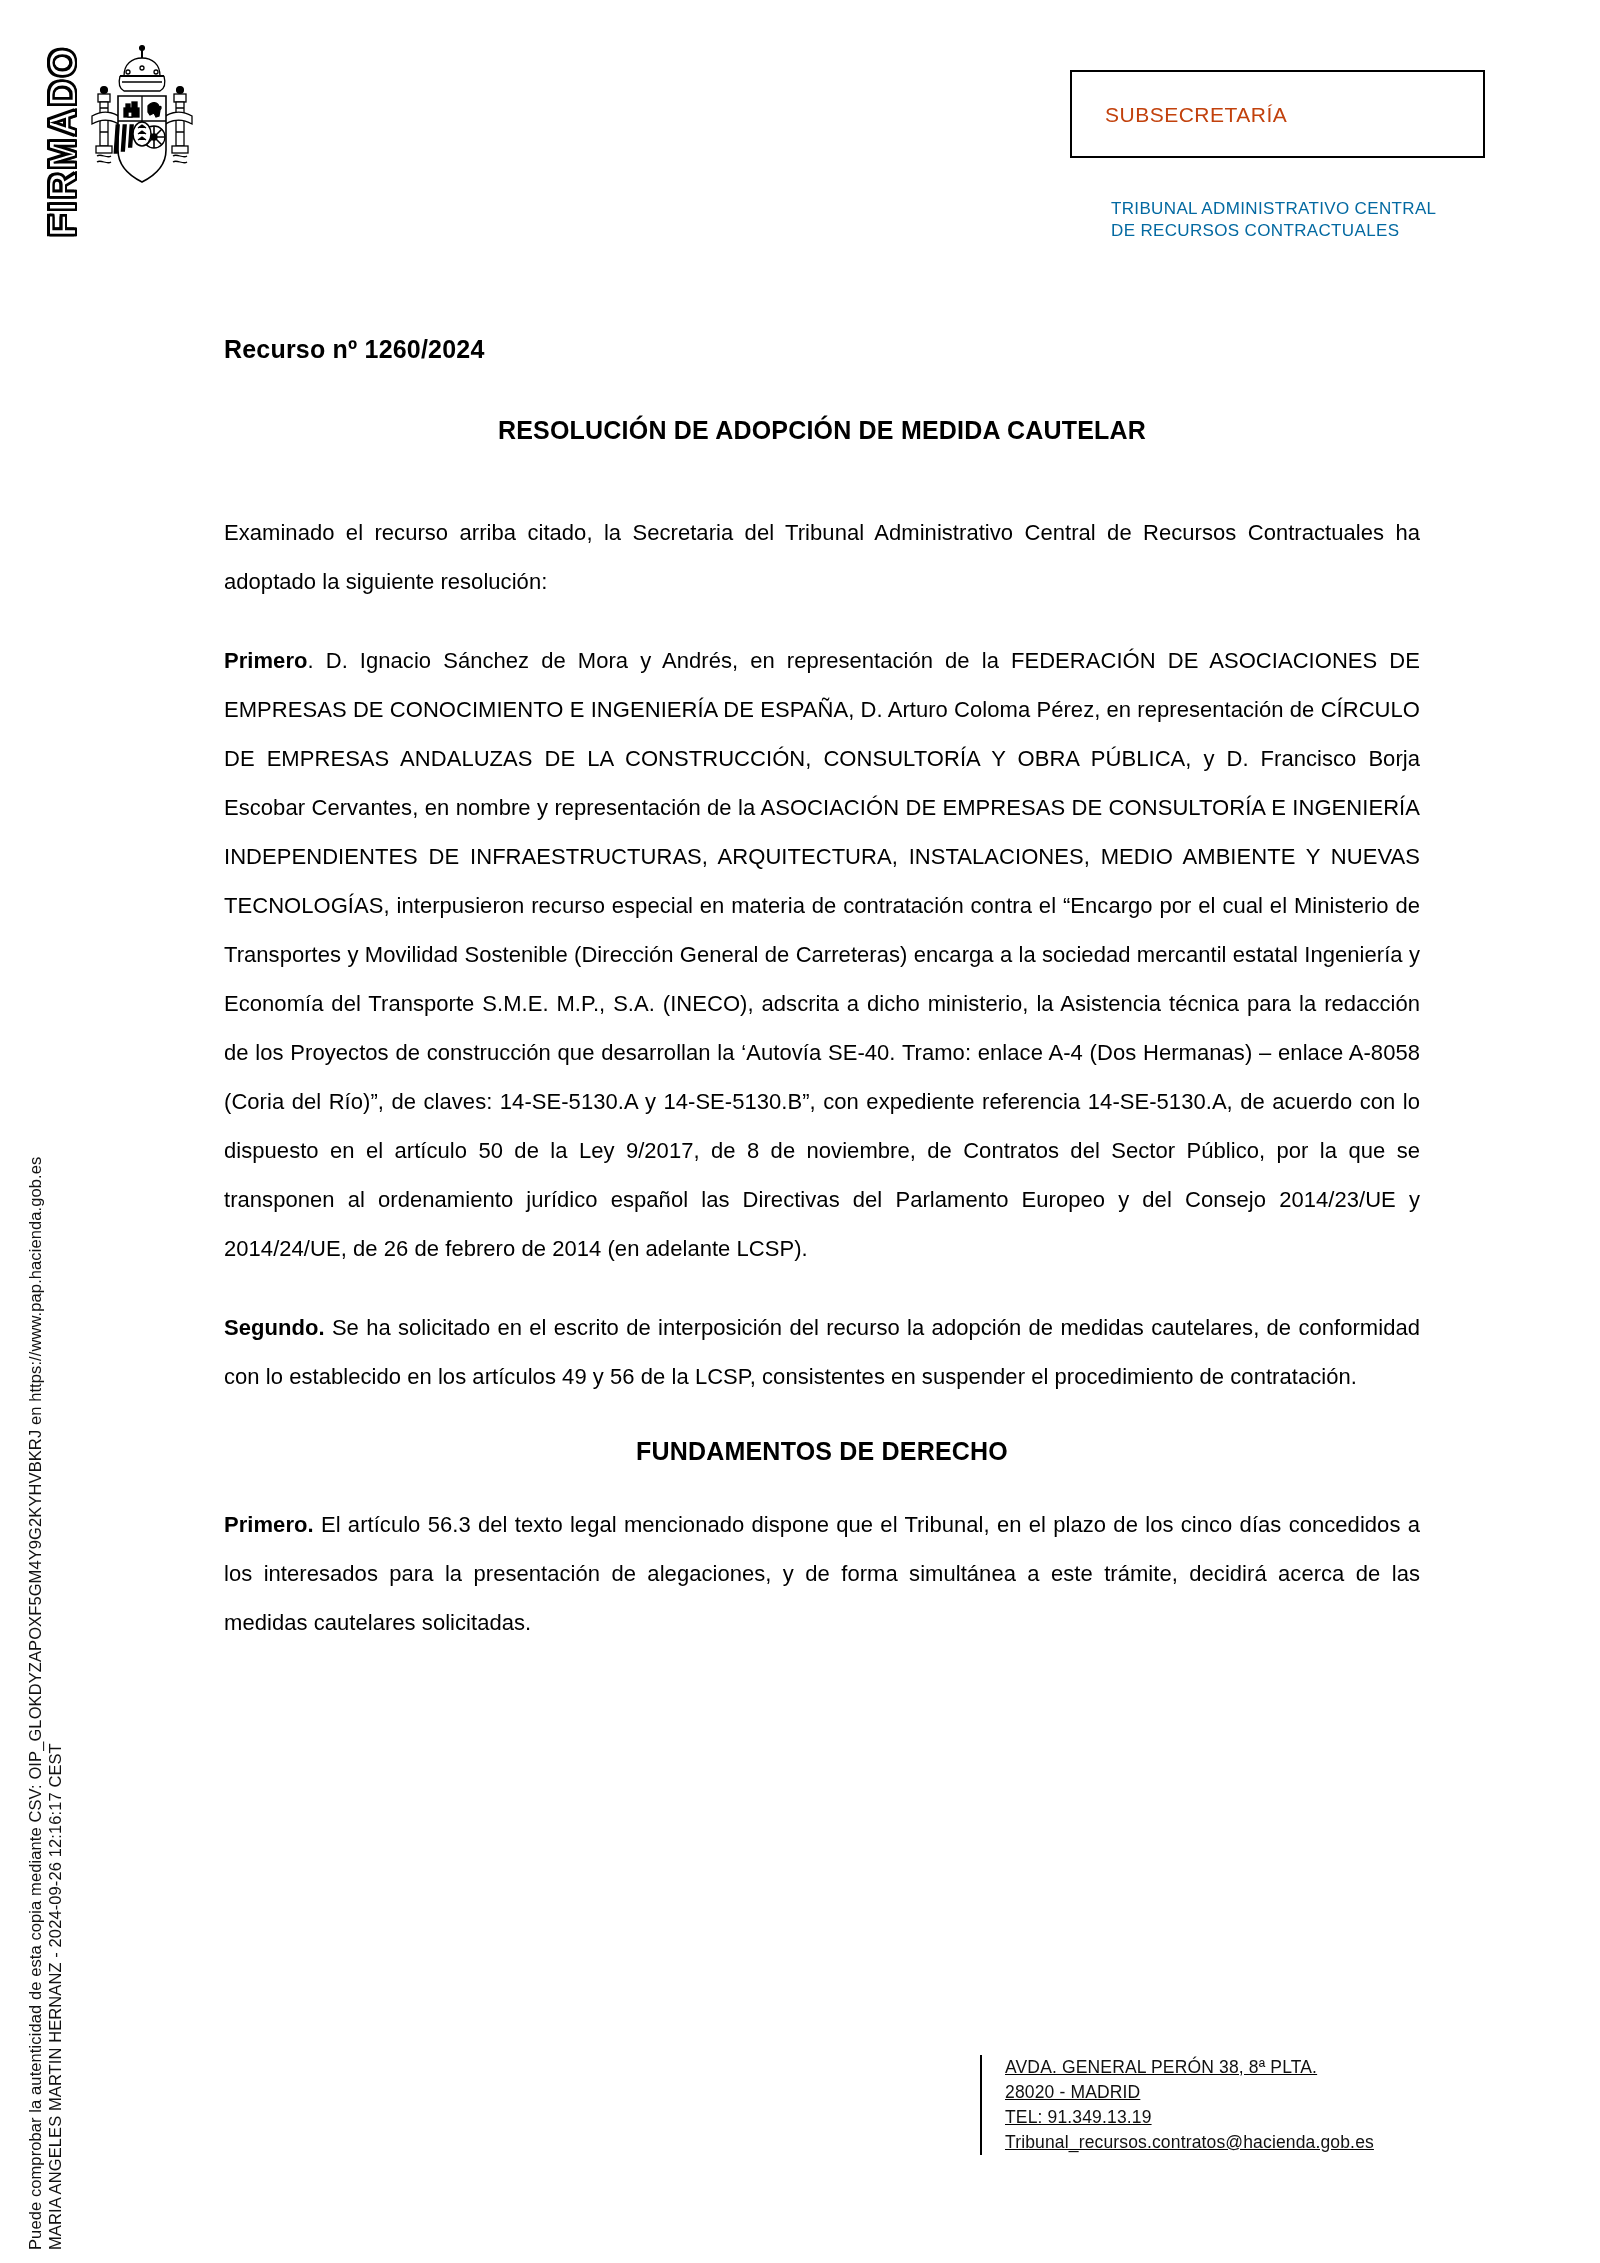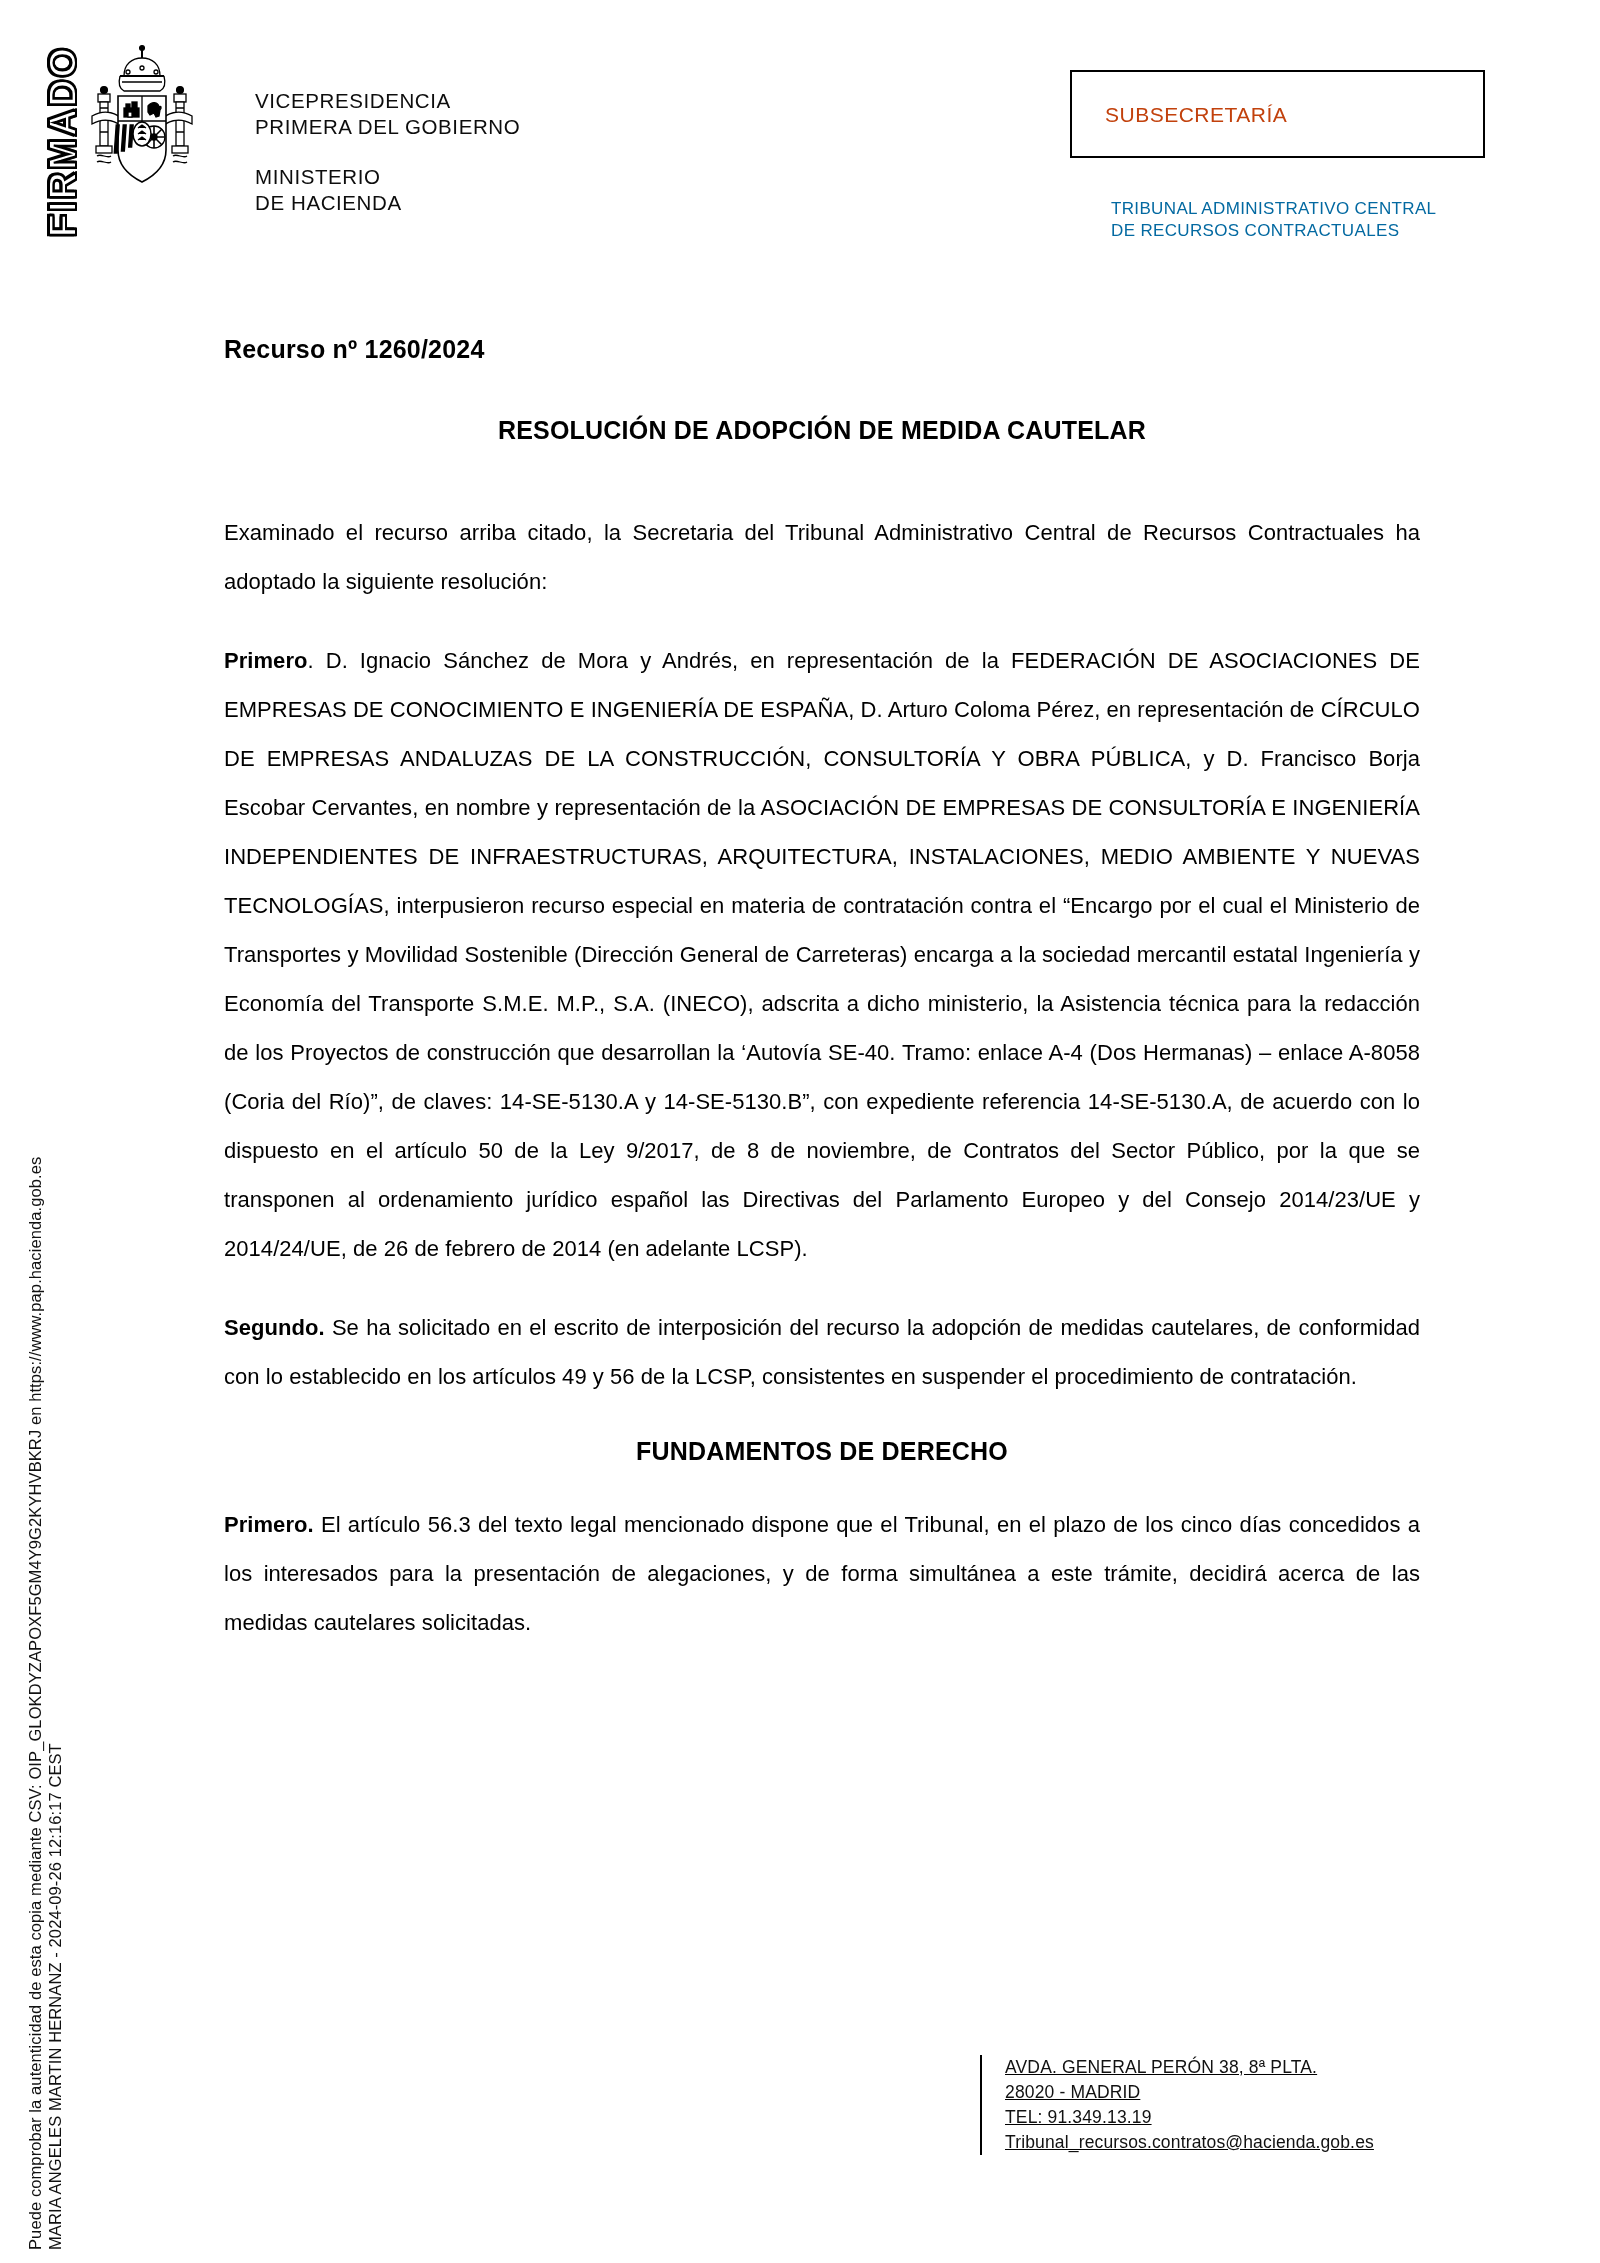--- a/index.html
+++ b/index.html
@@ -240,27 +240,20 @@
           <circle cx="66" cy="95" r="11" fill="#fff"></circle>
           <path d="M55 95 L77 95 M66 84 L66 106 M58 87 L74 103 M74 87 L58 103" stroke-width="1.6"></path>
           <circle cx="66" cy="95" r="3" fill="#000"></circle>
         </g>
 
         <ellipse cx="54" cy="92" rx="9" ry="12" fill="#fff" stroke-width="1.5"></ellipse>
         <path d="M50 86 L54 83 L58 86 M50 92 L54 89 L58 92 M50 98 L54 95 L58 98" fill="#000"></path>
       </svg>
     </div>
 
-    <div class="ministry-block">
-      <div class="line">VICEPRESIDENCIA</div>
-      <div class="line">PRIMERA DEL GOBIERNO</div>
-      <div class="gap"></div>
-      <div class="line">MINISTERIO</div>
-      <div class="line">DE HACIENDA</div>
-    </div>
 
     <div class="subsecretaria-box">
       <div class="lbl">SUBSECRETARÍA</div>
     </div>
 
     <div class="tribunal-label">
       <div>TRIBUNAL ADMINISTRATIVO CENTRAL</div>
       <div>DE RECURSOS CONTRACTUALES</div>
     </div>
   </div>

